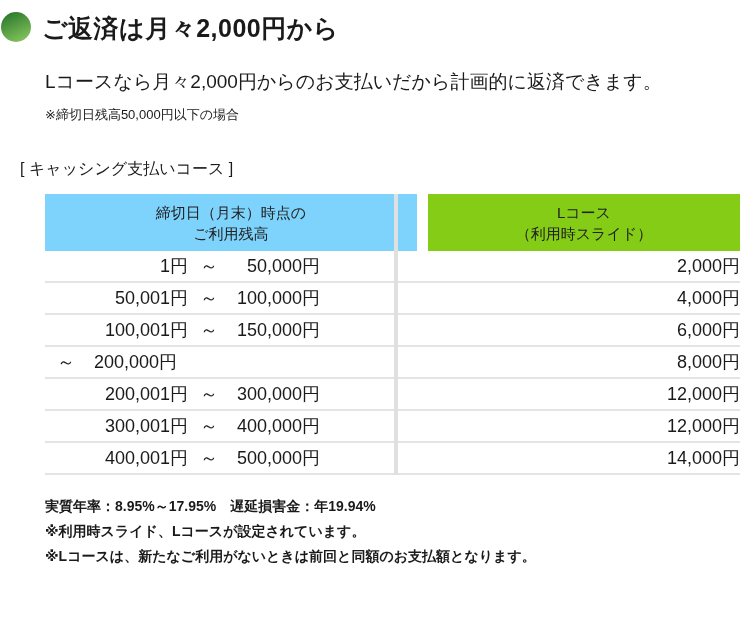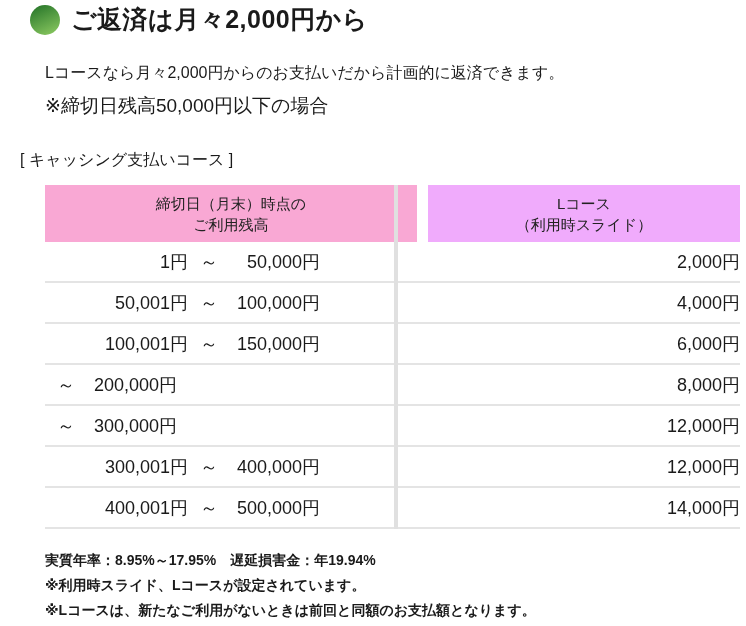--- a/index.html
+++ b/index.html
@@ -4,40 +4,40 @@
 <style>
   * { box-sizing: border-box; }
   html, body { margin: 0; padding: 0; }
   body {
     width: 746px; height: 626px;
     background: #ffffff;
     color: #1a1a1a;
     font-family: "Liberation Sans", "DejaVu Sans", sans-serif;
     overflow: hidden;
   }
-  .heading-row { display: flex; align-items: center; padding-top: 3px; margin-left: 29px; }
+  .heading-row { display: flex; padding-top: 12px; }
   .bullet {
     width: 30px; height: 30px; border-radius: 50%;
     margin-left: 1px; flex: none;
     background: linear-gradient(155deg, #2f7c2e 12%, #86c55e 92%);
   }
   .title { font-size: 25px; font-weight: 700; margin: 0 0 0 11px; letter-spacing: 0.5px; }
-  .lead { margin: 27px 0 13px 45px; font-size: 16px; line-height: 20px; }
-  .small-note { margin: 15px 0 0 45px; font-size: 19px; line-height: 16px; }
+  .lead { margin: 27px 0 13px 45px; font-size: 19px; line-height: 20px; }
+  .small-note { margin: 15px 0 0 45px; font-size: 13px; line-height: 16px; }
   .caption { margin: 36px 0 0 20px; font-size: 16px; line-height: 20px; }
 
   .course-table { position: relative; margin: 15px 0 0 45px; width: 695px; }
   .thead { display: flex; height: 57px; }
   .th {
     display: flex; flex-direction: column; justify-content: center;
     text-align: center; font-size: 15px; line-height: 21px; color: #222222;
   }
-  .th-balance { width: 405px; margin-right: 11px; background: #f9a8d4; }
-  .th-course  { width: 340px; background: #f0abfc; }
-  .tr { display: flex; align-items: center; height: 41px; border-bottom: 2px solid #e4e4e4; }
+  .th-balance { width: 405px; margin-right: 11px; background: #7dd3fc; }
+  .th-course  { width: 340px; background: #84cc16; }
+  .tr { display: flex; align-items: center; height: 32px; border-bottom: 2px solid #e4e4e4; }
   .td-range { width: 344px; margin-right: 11px; display: flex; font-size: 18px; }
   .lo { width: 143px; text-align: right; }
   .tl { width: 42px;  text-align: center; }
   .hi { width: 90px;  text-align: right; }
   .td-pay { width: 340px; text-align: right; font-size: 18px; }
   .vline { position: absolute; top: 0; bottom: 0; left: 349px; width: 4px; background: #e0e0e0; }
 
   .footer { margin: 19px 0 0 45px; font-size: 14px; line-height: 25px; }
   .footer p { margin: 0; font-weight: bold; }
 </style>
@@ -99,20 +99,21 @@
   <div class="tr">
     <div class="td td-range">
       <span class="tl">～</span>
       <span class="hi">200,000円</span>
     </div>
     <div class="td td-pay">8,000円</div>
   </div>
 
   <div class="tr">
     <div class="td td-range">
+      <span class="lo">200,001円</span>
       <span class="tl">～</span>
       <span class="hi">300,000円</span>
     </div>
     <div class="td td-pay">12,000円</div>
   </div>
 
   <div class="tr">
     <div class="td td-range">
       <span class="lo">300,001円</span>
       <span class="tl">～</span>

